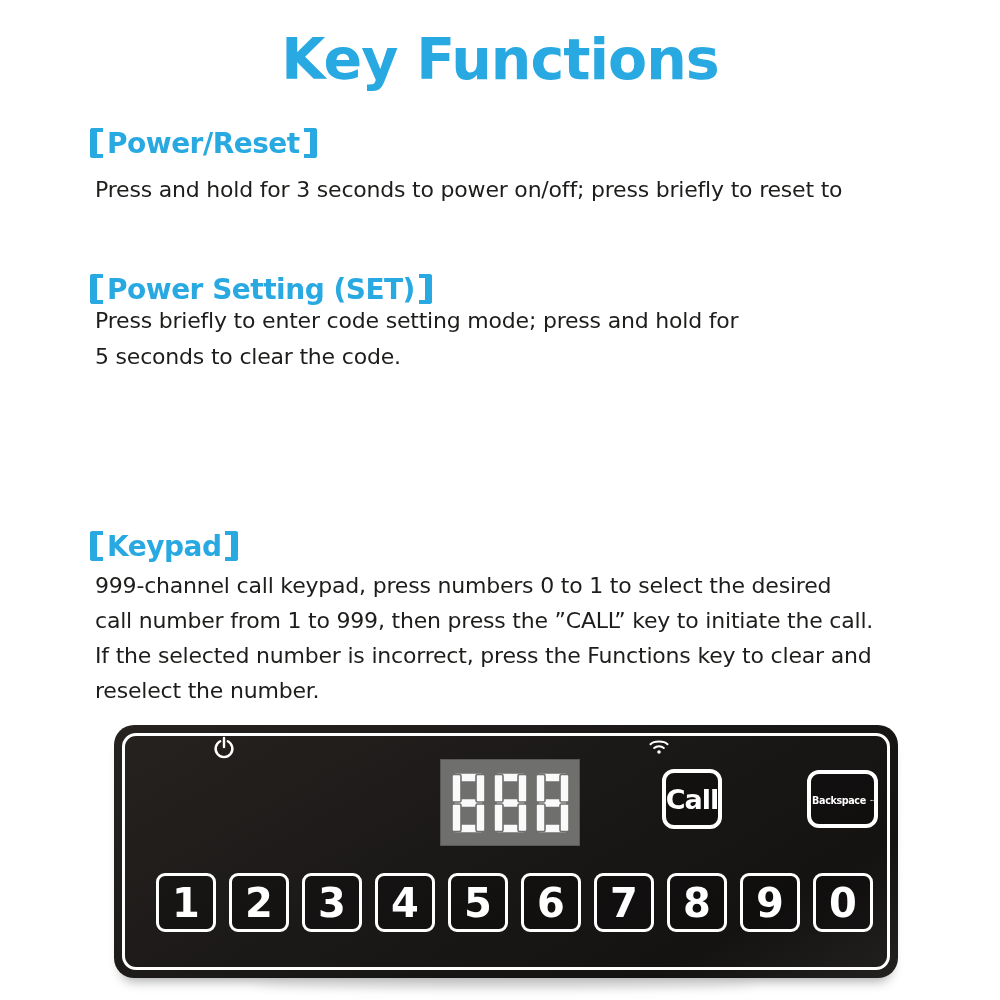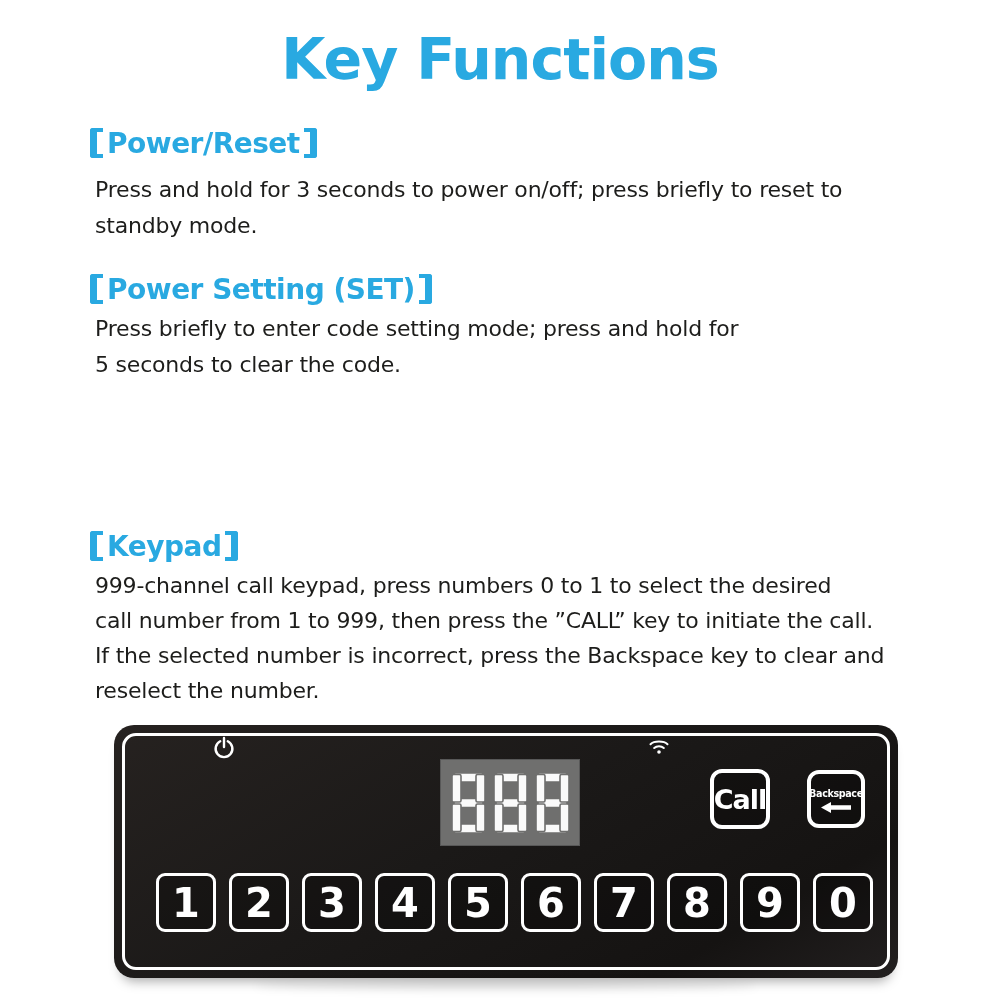--- a/index.html
+++ b/index.html
@@ -64,24 +64,24 @@
     background:var(--display-gray);
     border:1px solid #585858;
     display:flex;align-items:center;justify-content:center;
   }
   .panel-btn{
     position:absolute;border:4px solid var(--white);border-radius:12px;
     background:rgba(0,0,0,.25);
     display:flex;align-items:center;justify-content:center;
     color:var(--white);
   }
-  .call-btn{left:548px;top:44px;width:60px;height:60px;font-size:27px;font-weight:bold;letter-spacing:-1px;margin-left:48px;}
+  .call-btn{left:548px;top:44px;width:60px;height:60px;font-size:27px;font-weight:bold;letter-spacing:-1px;}
   .backspace-btn{
-    left:693px;top:45px;width:58px;height:58px;
-    flex-direction:column;gap:3px;padding-top:2px;
+    left:693px;top:45px;width:71px;height:58px;
+    gap:3px;padding-top:2px;
   }
   .bs-label{font-size:10px;font-weight:bold;letter-spacing:-0.4px;transform:scaleX(.96);}
   .keys{
     position:absolute;left:42px;top:148px;
     display:flex;gap:13px;
   }
   .key{
     width:60px;height:59px;flex:0 0 auto;
     border:3.5px solid var(--white);border-radius:9px;
     background:rgba(0,0,0,.25);
@@ -100,43 +100,42 @@
 
   <div class="title">Key Functions</div>
 
   <div class="heading" style="top:127px">
     <span class="br br-open"></span>
     <span>Power/Reset</span>
     <span class="br br-close"></span>
   </div>
   <p class="body-p" style="top:172px">
     <span>Press and hold for 3 seconds to power on/off; press briefly to reset to</span><br>
-    <span>standby mode.</span>
   </p>
 
   <div class="heading" style="top:273px">
     <span class="br br-open"></span>
     <span>Power Setting (SET)</span>
     <span class="br br-close"></span>
   </div>
-  <p class="body-p" style="top:311px">
+  <p class="body-p" style="top:303px">
     <span>Press briefly to enter code setting mode; press and hold for</span><br>
     <span>5 seconds to clear the code.</span>
   </p>
 
 
   <div class="heading" style="top:530px">
     <span class="br br-open"></span>
     <span>Keypad</span>
     <span class="br br-close"></span>
   </div>
   <p class="body-p" style="top:568px;line-height:35px">
     <span>999-channel call keypad, press numbers 0 to 1 to select the desired</span><br>
     <span>call number from 1 to 999, then press the ”CALL” key to initiate the call.</span><br>
-    <span>If the selected number is incorrect, press the Backspace key to clear and</span><br>
+    <span>If the selected number is incorrect, press the Functions key to clear and</span><br>
     <span>reselect the number.</span>
   </p>
 
   <div class="device">
     <div class="inner-frame"></div>
 
     <svg class="power-icon" width="24" height="24" viewBox="0 0 24 24">
       <path d="M8.2 5.2 A 8.4 8.4 0 1 0 15.8 5.2" fill="none" stroke="#fff" stroke-width="2.4" stroke-linecap="round"></path>
       <line x1="12" y1="2" x2="12" y2="11" stroke="#fff" stroke-width="2.4" stroke-linecap="round"></line>
     </svg>

